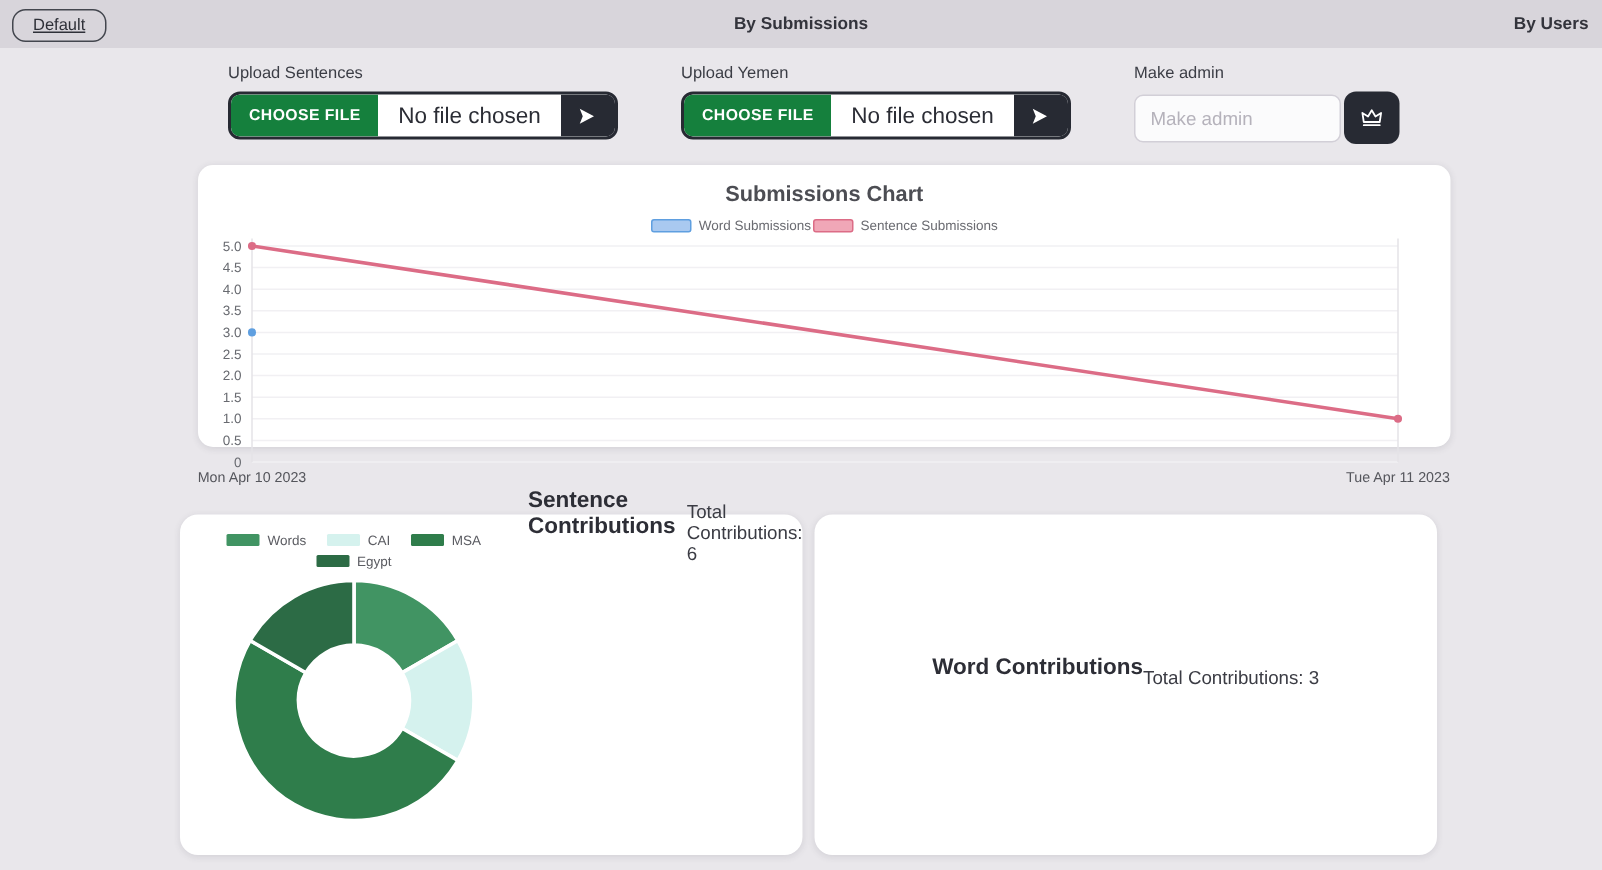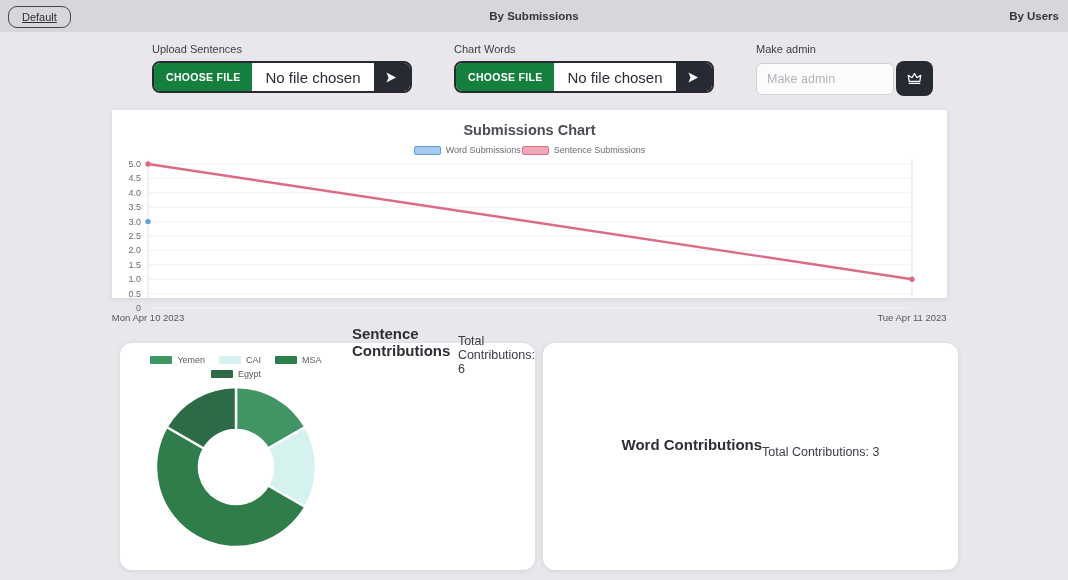--- a/index.html
+++ b/index.html
@@ -58,22 +58,22 @@
   }
   .admin-input::placeholder { color:#b5b2bb; }
   .admin-btn {
     margin-left:2px; width:37px; height:35px; background:#272a33; border:none;
     border-radius:8px; display:flex; align-items:center; justify-content:center;
     cursor:pointer;
   }
 
   
   .chart-card {
-    position:absolute; left:112px; top:110px; width:835px; height:188px;
-    background:#fff; border-radius:0; box-shadow:0 1px 5px rgba(60,60,70,.12);
+    position:absolute; left:132px; top:110px; width:835px; height:188px;
+    background:#fff; border-radius:10px; box-shadow:0 1px 5px rgba(60,60,70,.12);
   }
   .chart-title {
     margin:12px 0 0; text-align:center;
     font-size:14.5px; font-weight:700; color:#4c4d53;
   }
   .line-legend { display:flex; justify-content:center; gap:1px; margin-top:7px; }
   .legend-item { display:flex; align-items:center; gap:5px; }
   .legend-swatch { width:27px; height:9px; border-radius:2px; }
   .legend-label { font-size:9px; color:#6a6b71; }
   #line-chart { display:block; margin-top:1px; }
@@ -118,21 +118,21 @@
       <span class="file-status">No file chosen</span>
       <button class="submit-arrow">
         <svg width="13" height="13" viewBox="0 0 13 13">
             <path d="M1.5 1.5 L11 6.5 L1.5 11.5 L3.5 6.5 Z" fill="#ffffff"></path>
           </svg>
       </button>
     </div>
   </div>
 
   <div class="control-group" style="left:454px">
-    <div class="control-label">Chart Words</div>
+    <div class="control-label">Upload Yemen</div>
     <div class="file-control">
       <button class="choose-file">CHOOSE FILE</button>
       <span class="file-status">No file chosen</span>
       <button class="submit-arrow">
         <svg width="13" height="13" viewBox="0 0 13 13">
             <path d="M1.5 1.5 L11 6.5 L1.5 11.5 L3.5 6.5 Z" fill="#ffffff"></path>
           </svg>
       </button>
     </div>
   </div>
@@ -194,21 +194,21 @@
         <circle cx="36" cy="8" r="2.7" fill="#dc6c86"></circle>
         <circle cx="800" cy="123.2" r="2.7" fill="#dc6c86"></circle>
       </svg>
   </section>
 
   <section class="card left-card">
     <div class="donut-col">
       <div class="donut-legend" id="donut-legend">
           <div class="dlegend-item">
             <span class="dlegend-swatch" style="background: rgb(65, 148, 99);"></span>
-            <span class="dlegend-label">Yemen</span>
+            <span class="dlegend-label">Words</span>
           </div>
           <div class="dlegend-item">
             <span class="dlegend-swatch" style="background: rgb(213, 242, 238);"></span>
             <span class="dlegend-label">CAI</span>
           </div>
           <div class="dlegend-item">
             <span class="dlegend-swatch" style="background: rgb(47, 125, 75);"></span>
             <span class="dlegend-label">MSA</span>
           </div>
           <div class="dlegend-item">

